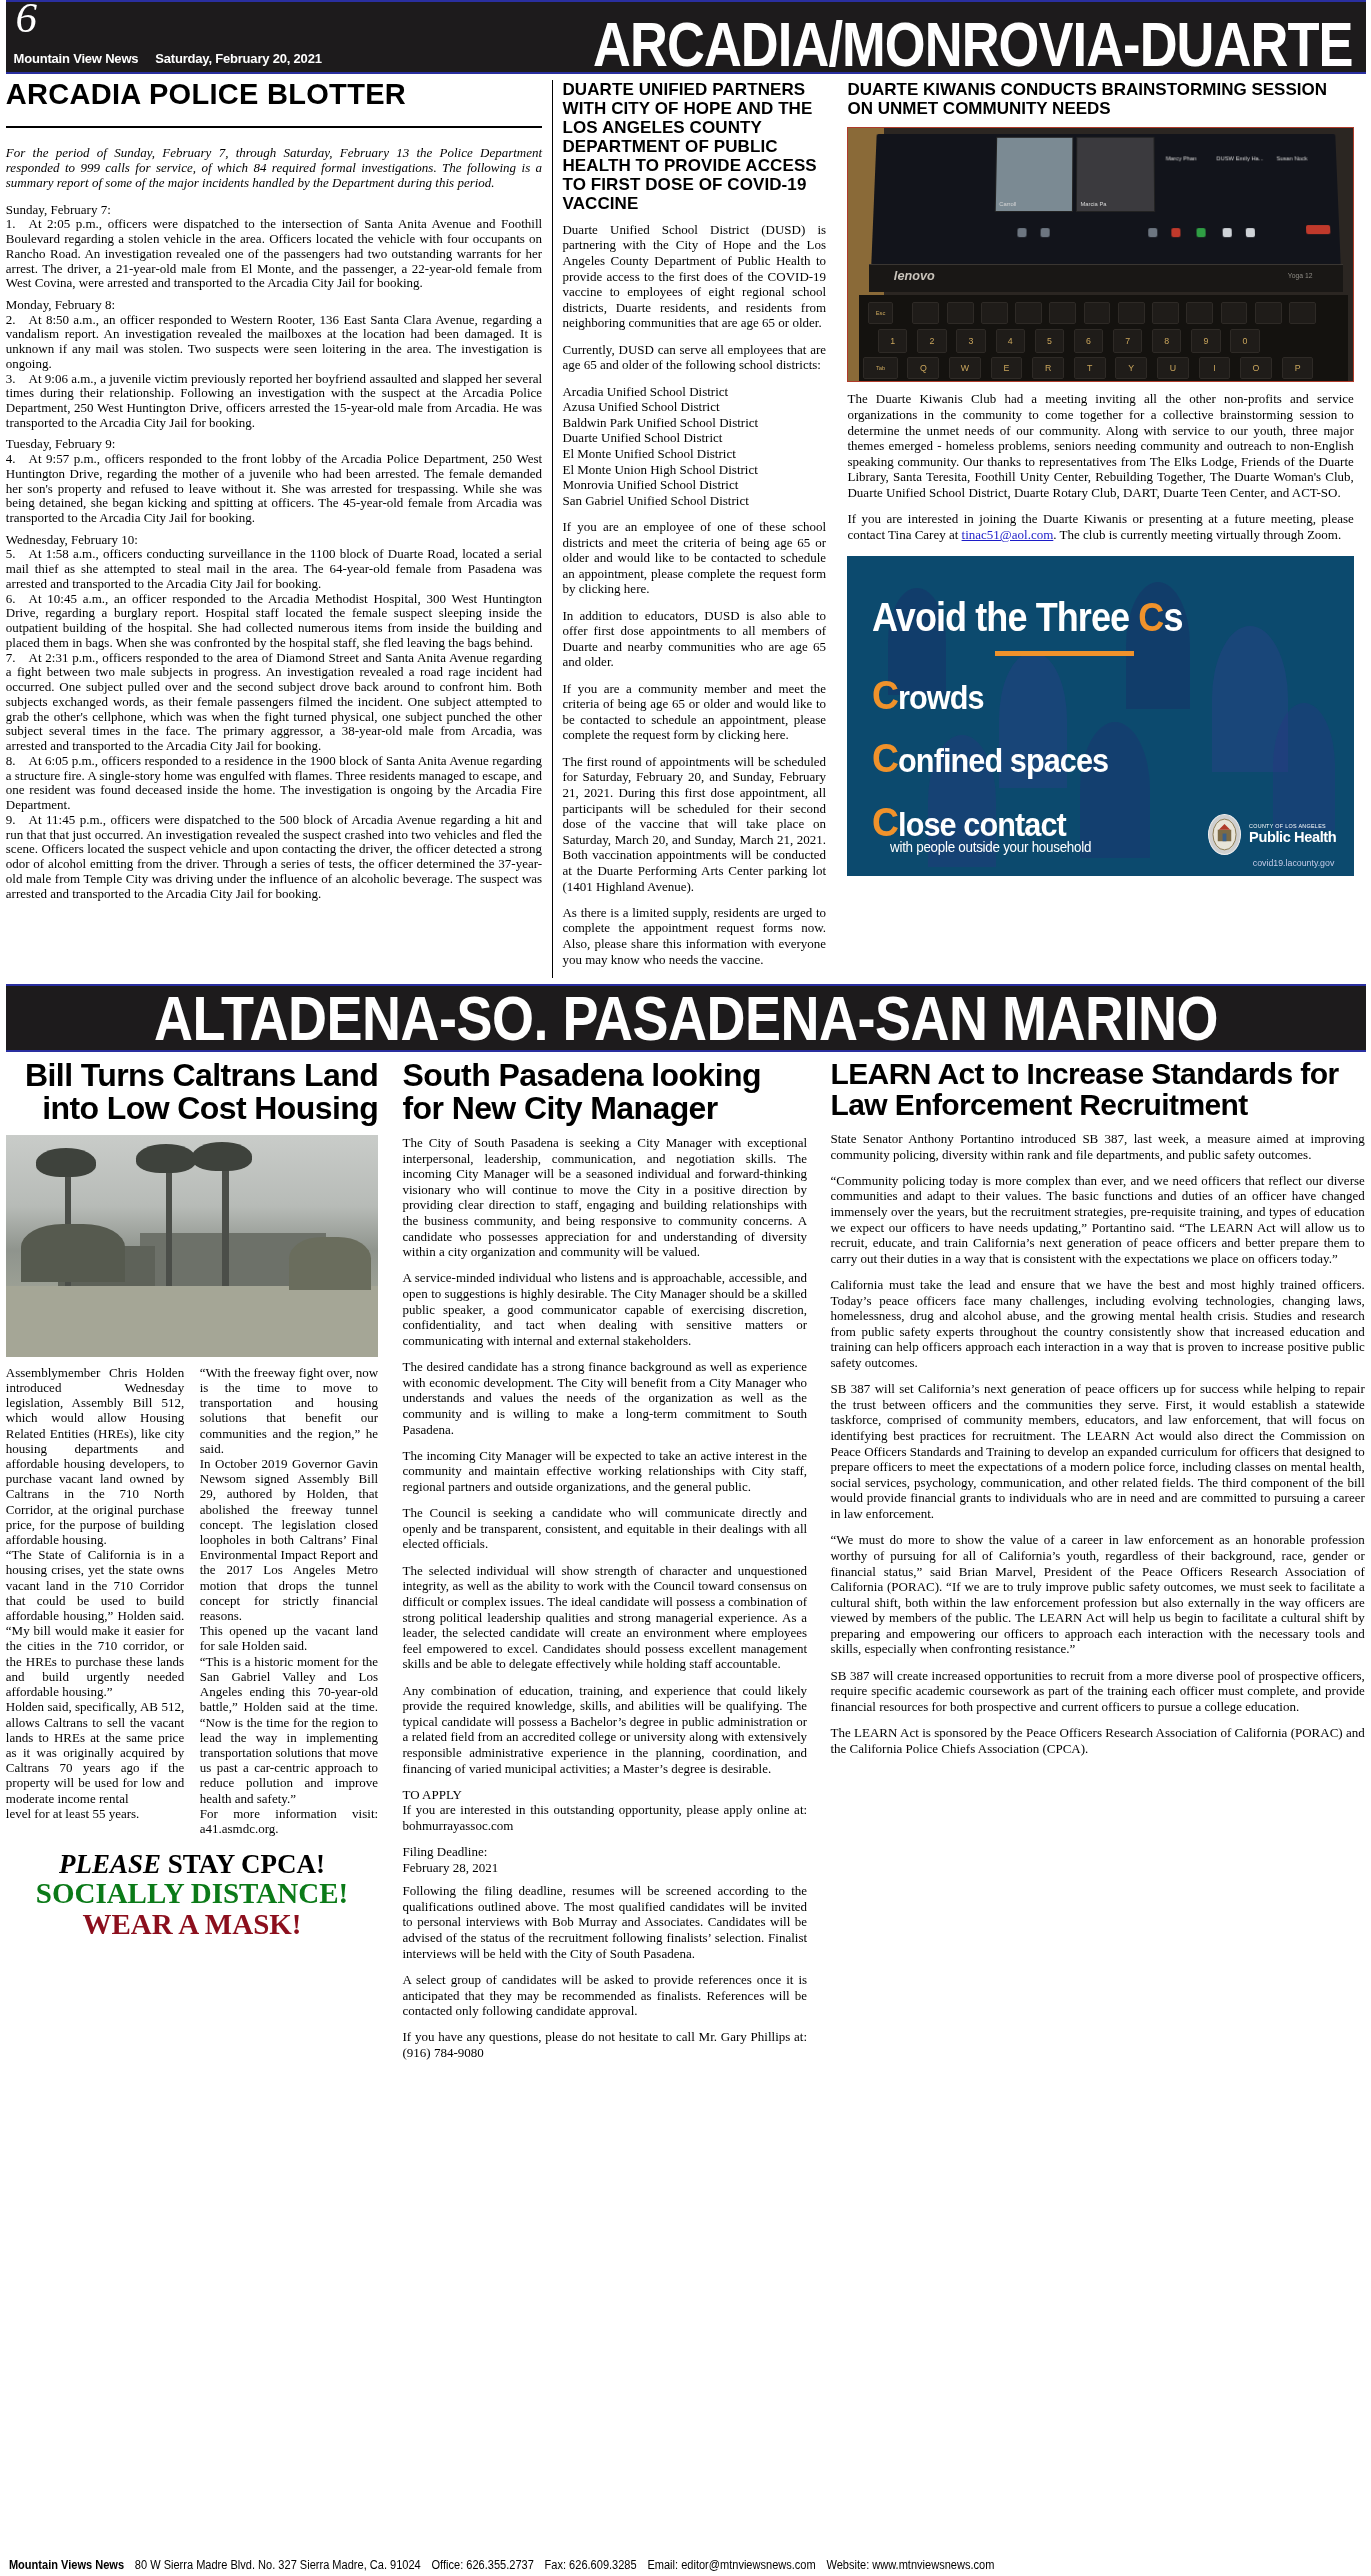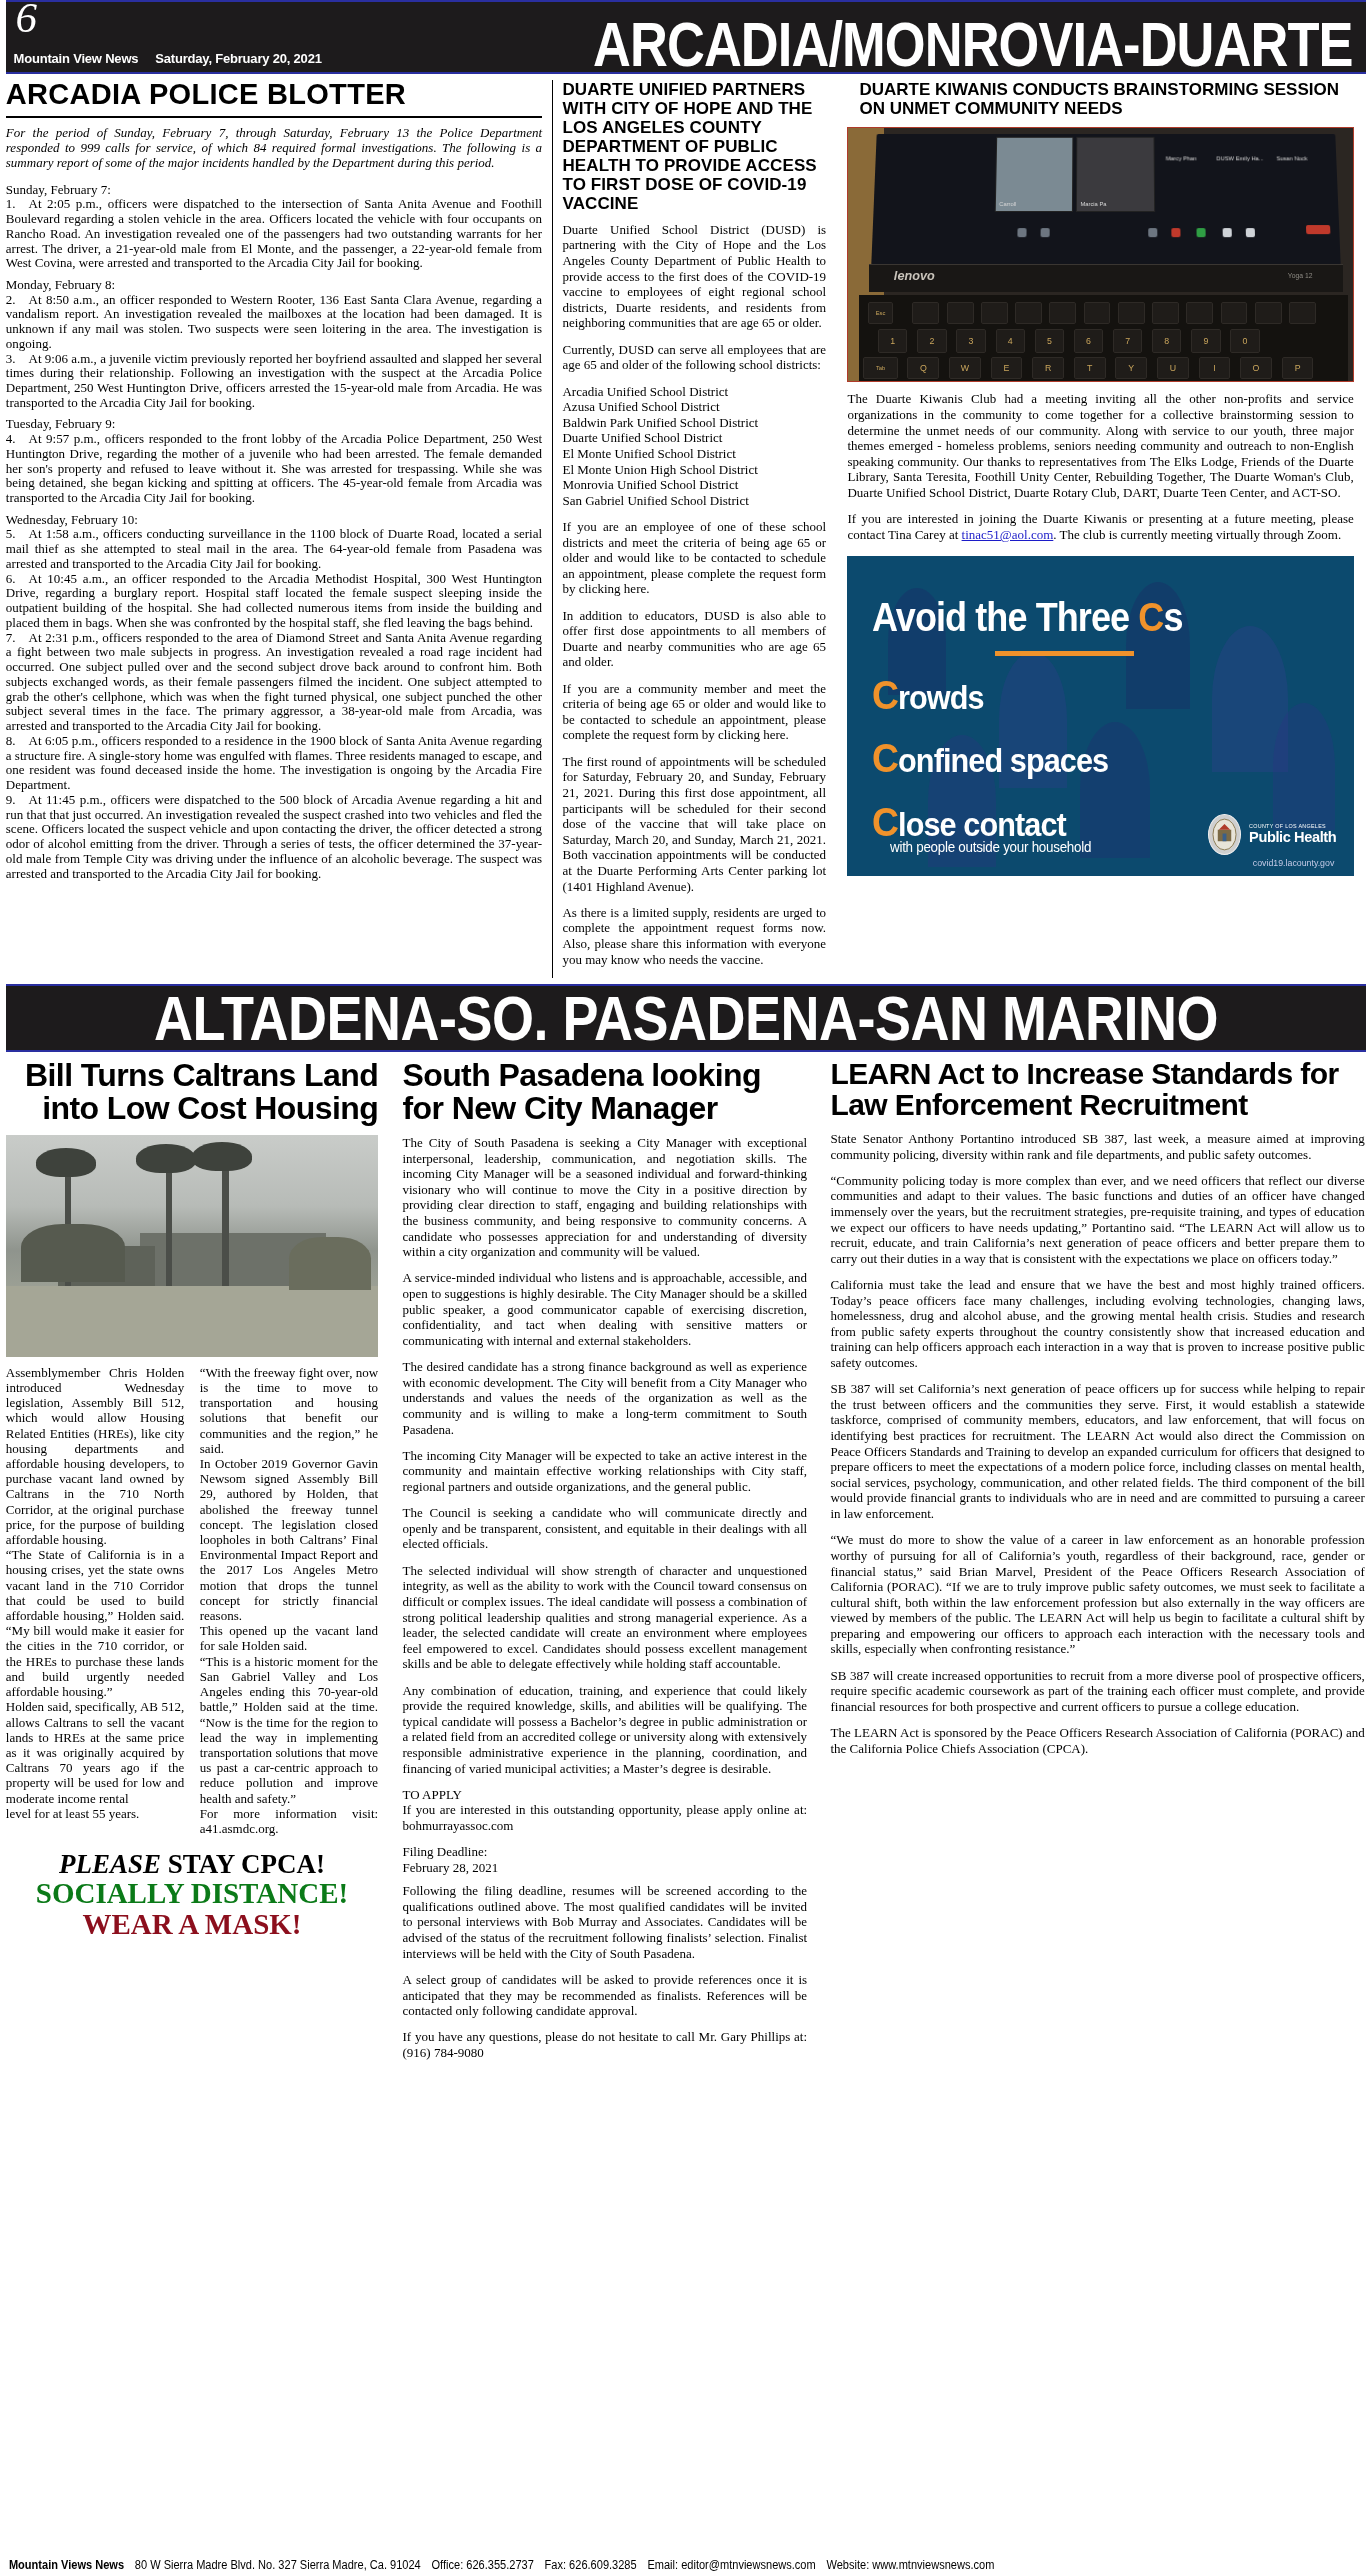--- a/index.html
+++ b/index.html
@@ -67,38 +67,37 @@
   .col-dusd { width:284px; padding:0 9.7px; border-left:1px solid #000; }
   .col-kiwanis { width:518px; padding-left:11.7px; }
 
   .hd-serif {
     font-family:"Liberation Sans",sans-serif;
     font-weight:bold;
     font-size:29px;
     letter-spacing:0.3px;
     line-height:1.02;
     border-bottom:2.9px solid #000;
-    padding-bottom:7px;
-    margin-bottom:8px;
+    padding-bottom:17px;
+    margin-bottom:18px;
   }
   .hd-sans {
     font-family:"Liberation Sans",sans-serif;
     font-weight:bold;
     font-size:17px;
     line-height:1.12;
     letter-spacing:0.1px;
     margin-bottom:8.8px;
   }
   .hd-sans-w {
     font-family:"Liberation Sans",sans-serif;
     font-weight:bold;
     font-size:17px;
     line-height:1.12;
     margin-bottom:8.8px;
-    margin-left:12px;
   }
 
   .intro-italic {
     font-style:italic; font-size:13px; line-height:1.14;
     text-align:justify; margin-bottom:11.7px;
   }
   .blot { font-size:13px; line-height:1.135; text-align:justify; }
   .blot .daylabel { display:block; margin-top:6.8px; }
   .blot p { margin:0; }
   .blot .entry { margin:0; }

